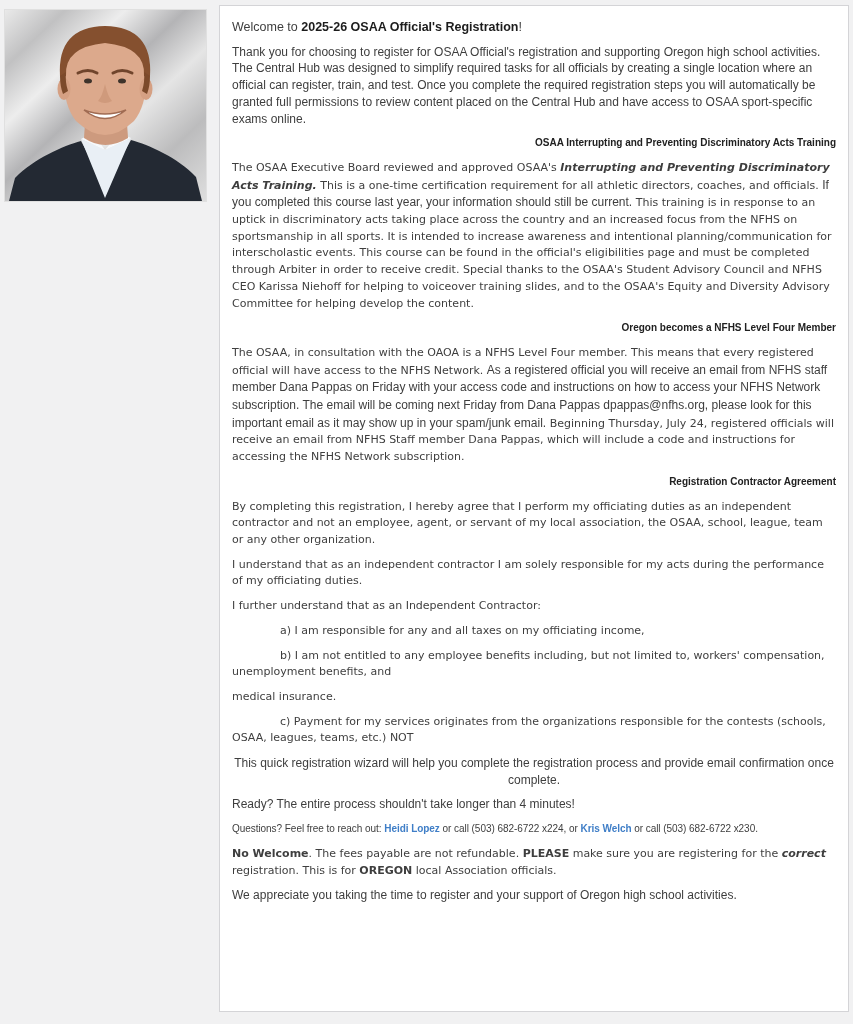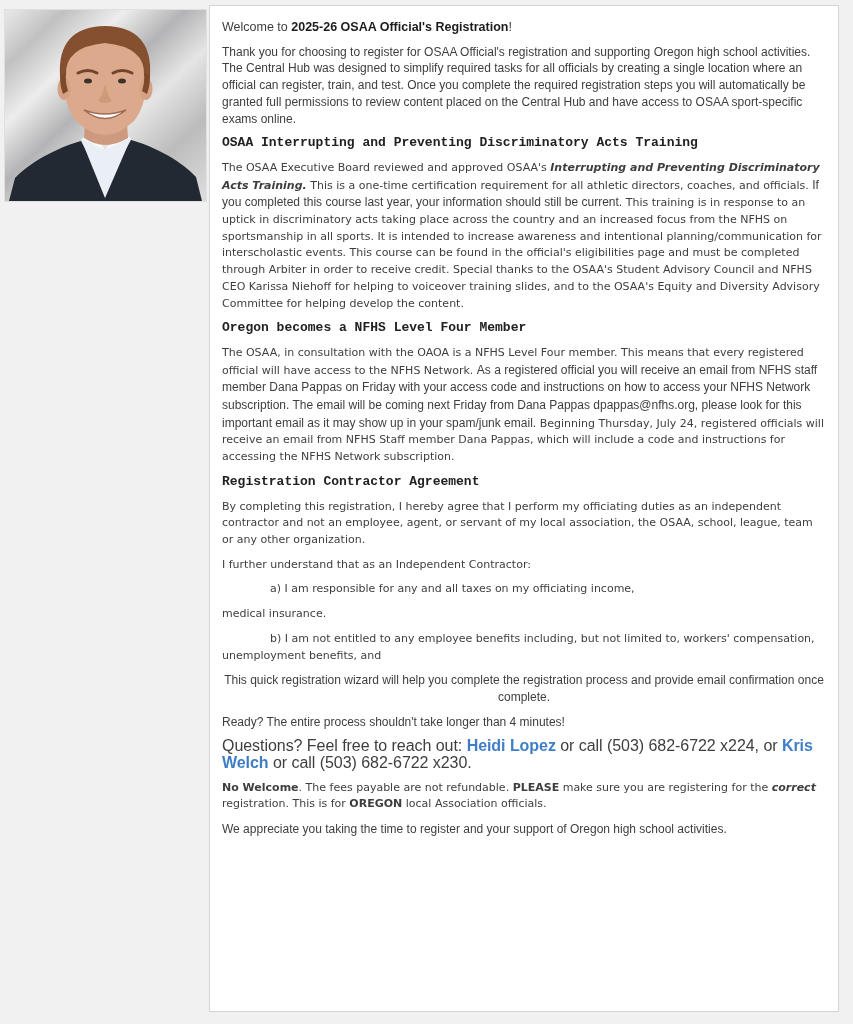--- a/index.html
+++ b/index.html
@@ -7,42 +7,43 @@
     width:853px;height:1024px;position:relative;overflow:hidden;
     background:var(--page_bg,#f1f1f2);
     font-family:"Liberation Sans",sans-serif;
   }
   .portrait{
     position:absolute;left:4px;top:9px;width:201px;height:191px;
     border:1px solid #e0e0e0;background:#cfcfcf;box-sizing:content-box;
   }
   .portrait svg{display:block;}
   .panel{
-    position:absolute;left:209px;top:5px;width:630px;height:1007px;
+    position:absolute;left:219px;top:5px;width:630px;height:1007px;
     box-sizing:border-box;background:var(--panel_bg,#ffffff);
     border:1px solid var(--panel_border,#d4d4d7);
     padding:13px 12px 0 12px;overflow:hidden;
     color:var(--text,#3e3e3e);
     font-size:12px;line-height:16.7px;
   }
   .panel p,.panel h3{margin:0 0 8px 0;}
   h3{
-    font-family:Liberation Mono, monospace;font-size:13px;font-weight:bold;
+    font-family:Liberation Sans, sans-serif;font-size:10px;font-weight:bold;
     color:var(--heading,#212121);
+    text-align:right;
   }
   .os{font-family:"DejaVu Sans",sans-serif;font-size:11px;}
   .b{font-weight:bold;}
   .bi{font-weight:bold;font-style:italic;}
   .welcome{font-size:12.5px;}
   .welcome .b{color:#1c1c1c;}
   .indent1{text-indent:48px;}
   .indent2{margin-left:46px;}
   .mt-ic{margin-top:23px;}
   .mt-wiz{margin-top:36px;text-align:center;}
-  .tight{font-size:16px;letter-spacing:-0.05px;}
+  .tight{font-size:10px;letter-spacing:-0.05px;}
   a.link{color:var(--link,#3f7ec7);font-weight:bold;text-decoration:none;cursor:pointer;}
   .sig{font-weight:bold;color:var(--signature,#4a4a4a);font-size:12.3px;}
 </style>
 </head>
 <body>
 
 <div class="portrait">
   <svg width="201" height="191" viewBox="0 0 201 191" xmlns="http://www.w3.org/2000/svg">
     <defs>
       <linearGradient id="bgGrad" x1="0" y1="0" x2="1" y2="1">
@@ -95,25 +96,27 @@
 
   <p class="os"><span>The OSAA Executive Board reviewed and approved OSAA's </span><span class="bi">Interrupting and Preventing Discriminatory Acts Training.</span><span> This is a one-time certification requirement for all athletic directors, coaches, and officials. </span><span style="font-family:'Liberation Sans',sans-serif;font-size:12px;">If you completed this course last year, your information should still be current.</span><span> This training is in response to an uptick in discriminatory acts taking place across the country and an increased focus from the NFHS on sportsmanship in all sports. It is intended to increase awareness and intentional planning/communication for interscholastic events. This course can be found in the official's eligibilities page and must be completed through Arbiter in order to receive credit. Special thanks to the OSAA's Student Advisory Council and NFHS CEO Karissa Niehoff for helping to voiceover training slides, and to the OSAA's Equity and Diversity Advisory Committee for helping develop the content.</span></p>
 
   <h3>Oregon becomes a NFHS Level Four Member</h3>
 
   <p class="os"><span>The OSAA, in consultation with the OAOA is a NFHS Level Four member. This means that every registered official will have access to the NFHS Network. </span><span style="font-family:'Liberation Sans',sans-serif;font-size:12px;">As a registered official you will receive an email from NFHS staff member Dana Pappas on Friday with your access code and instructions on how to access your NFHS Network subscription. The email will be coming next Friday from Dana Pappas dpappas@nfhs.org, please look for this important email as it may show up in your spam/junk email.</span><span> Beginning Thursday, July 24, registered officials will receive an email from NFHS Staff member Dana Pappas, which will include a code and instructions for accessing the NFHS Network subscription.</span></p>
 
   <h3 class="mt-ic">Registration Contractor Agreement</h3>
 
   <p class="os">By completing this registration, I hereby agree that I perform my officiating duties as an independent contractor and not an employee, agent, or servant of my local association, the OSAA, school, league, team or any other organization.</p>
+  <p class="os">I understand that as an independent contractor I am solely responsible for my acts during the performance of my officiating duties.</p>
   <p class="os">I further understand that as an Independent Contractor:</p>
 
   <p class="os indent1">a) I am responsible for any and all taxes on my officiating income,</p>
+  <p class="os indent1">b) I am not entitled to any employee benefits including, but not limited to, workers' compensation, unemployment benefits, and</p>
   <p class="os indent2">medical insurance.</p>
-  <p class="os indent1">b) I am not entitled to any employee benefits including, but not limited to, workers' compensation, unemployment benefits, and</p>
+  <p class="os indent1">c) Payment for my services originates from the organizations responsible for the contests (schools, OSAA, leagues, teams, etc.) NOT</p>
 
   <p class="mt-wiz">This quick registration wizard will help you complete the registration process and provide email confirmation once complete.</p>
 
   <p>Ready? The entire process shouldn't take longer than 4 minutes!</p>
 
   <p class="tight"><span>Questions? Feel free to reach out: </span><a class="link">Heidi Lopez</a><span> or call (503) 682-6722 x224, or </span><a class="link">Kris Welch</a><span> or call (503) 682-6722 x230.</span></p>
 
   <p class="os"><span class="b">No Welcome</span><span>. The fees payable are not refundable. </span><span class="b">PLEASE</span><span> make sure you are registering for the </span><span class="bi">correct</span><span> registration. This is for </span><span class="b">OREGON</span><span> local Association officials.</span></p>
 
   <p>We appreciate you taking the time to register and your support of Oregon high school activities.</p>

